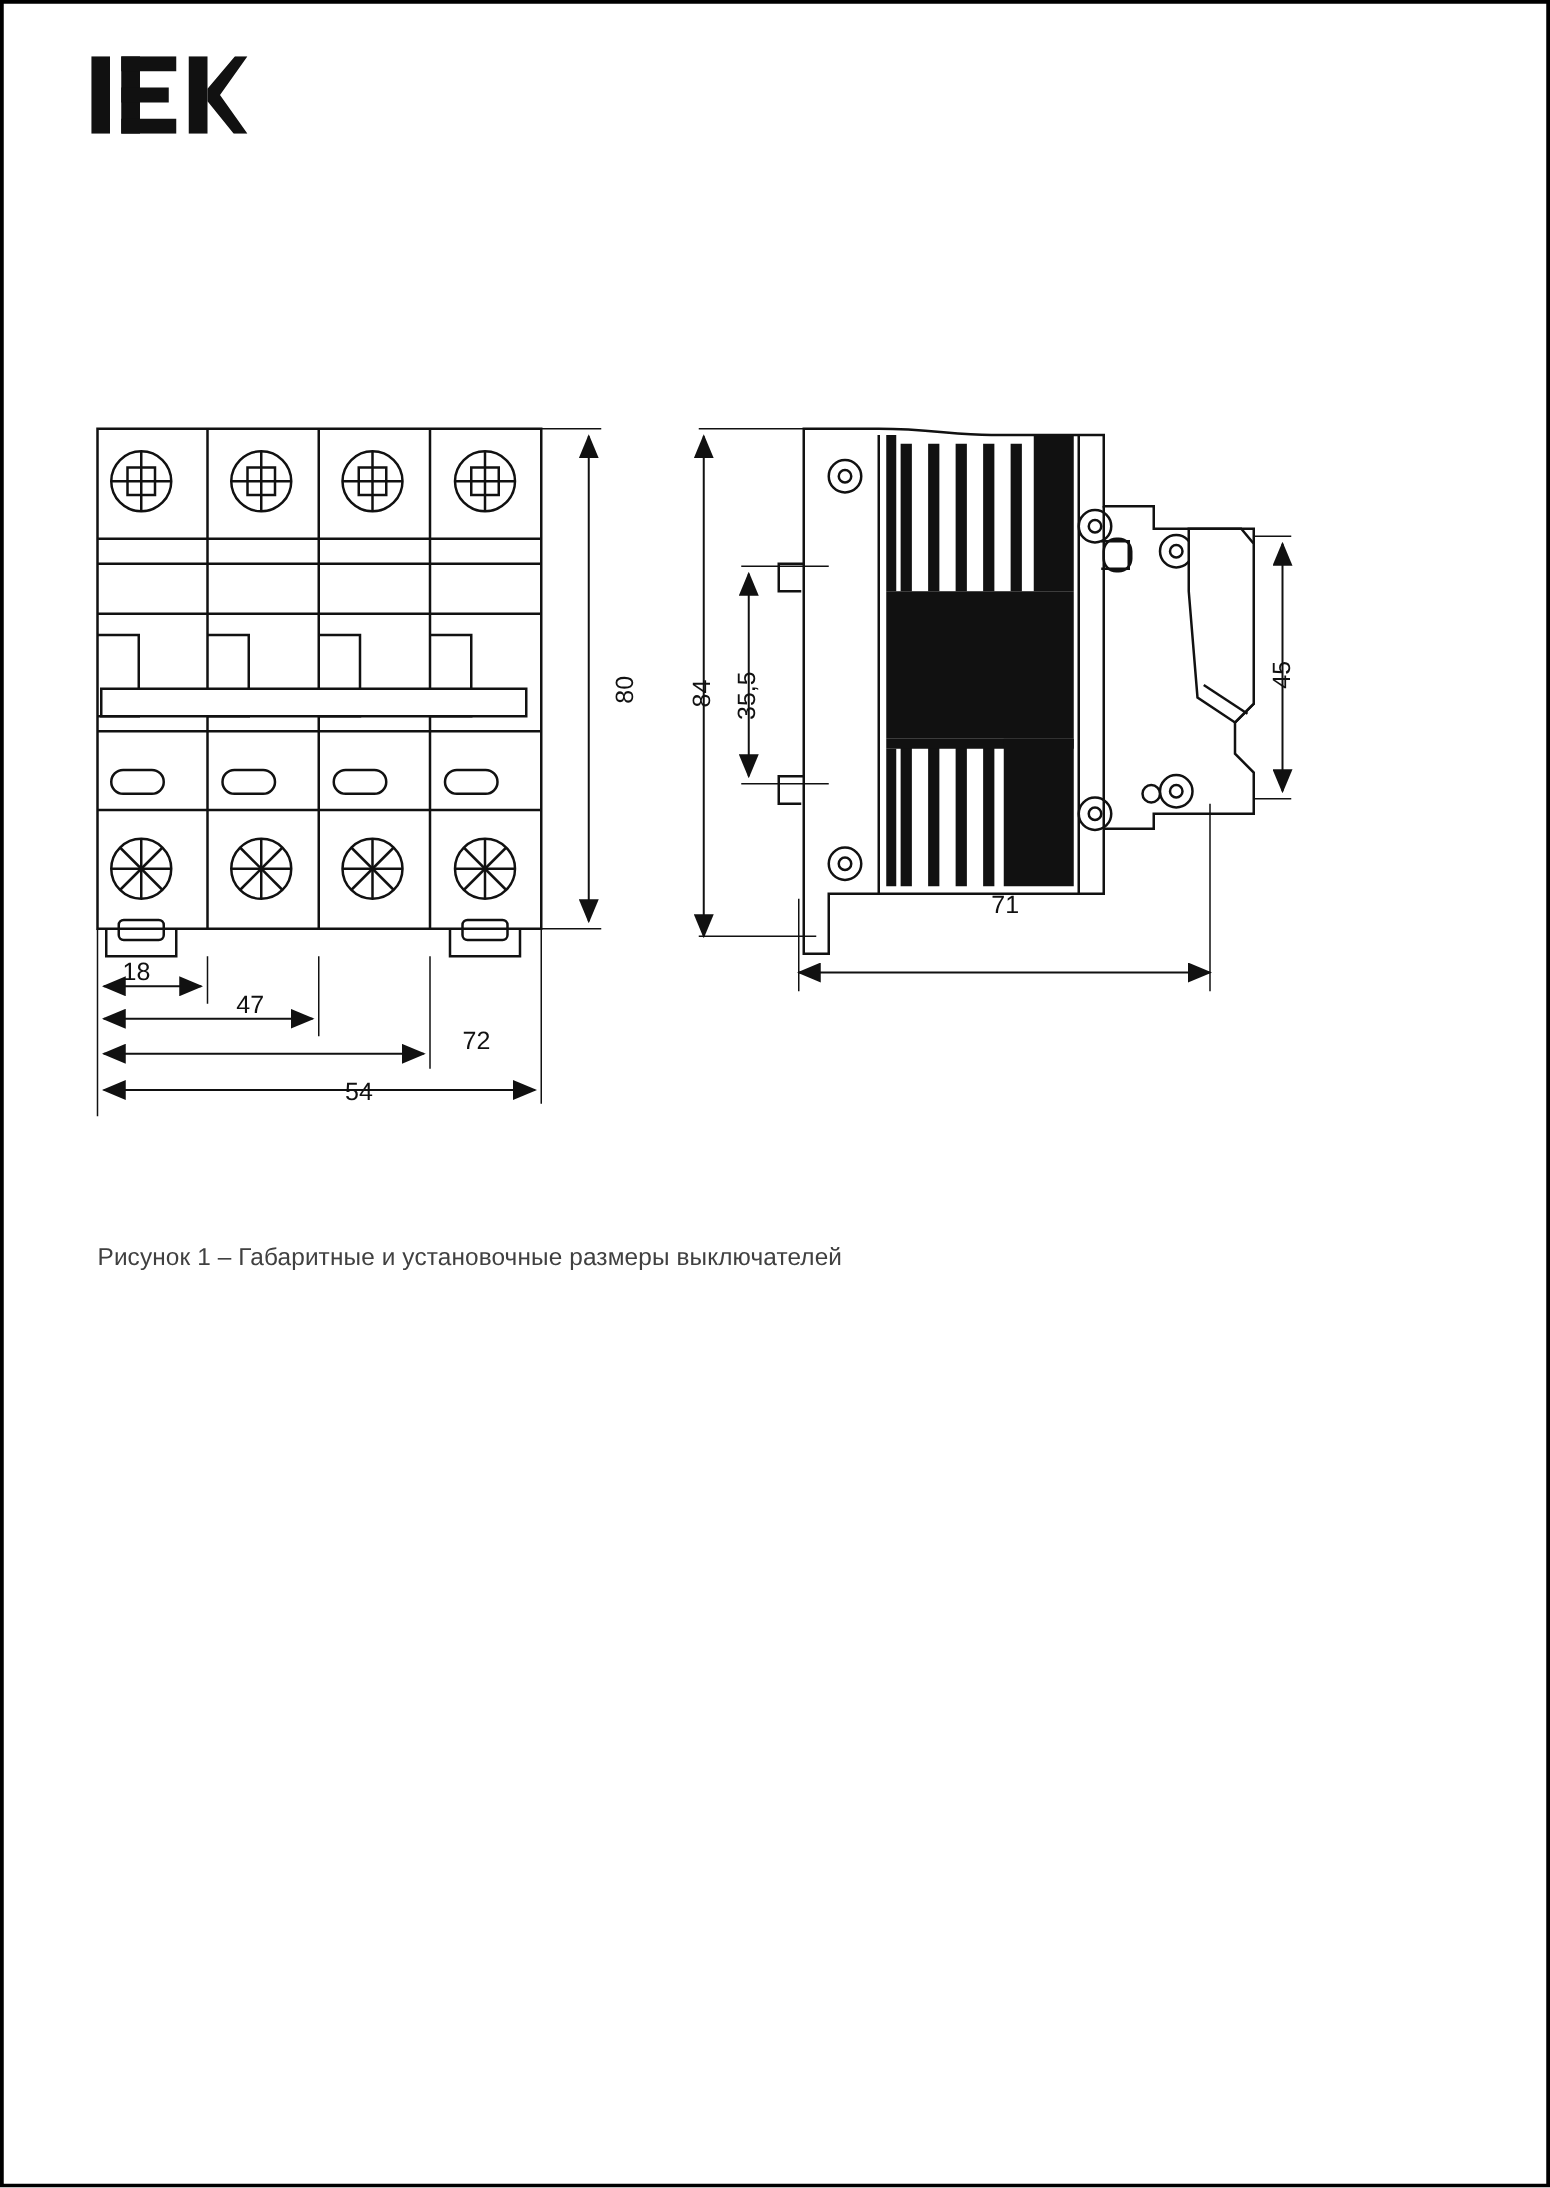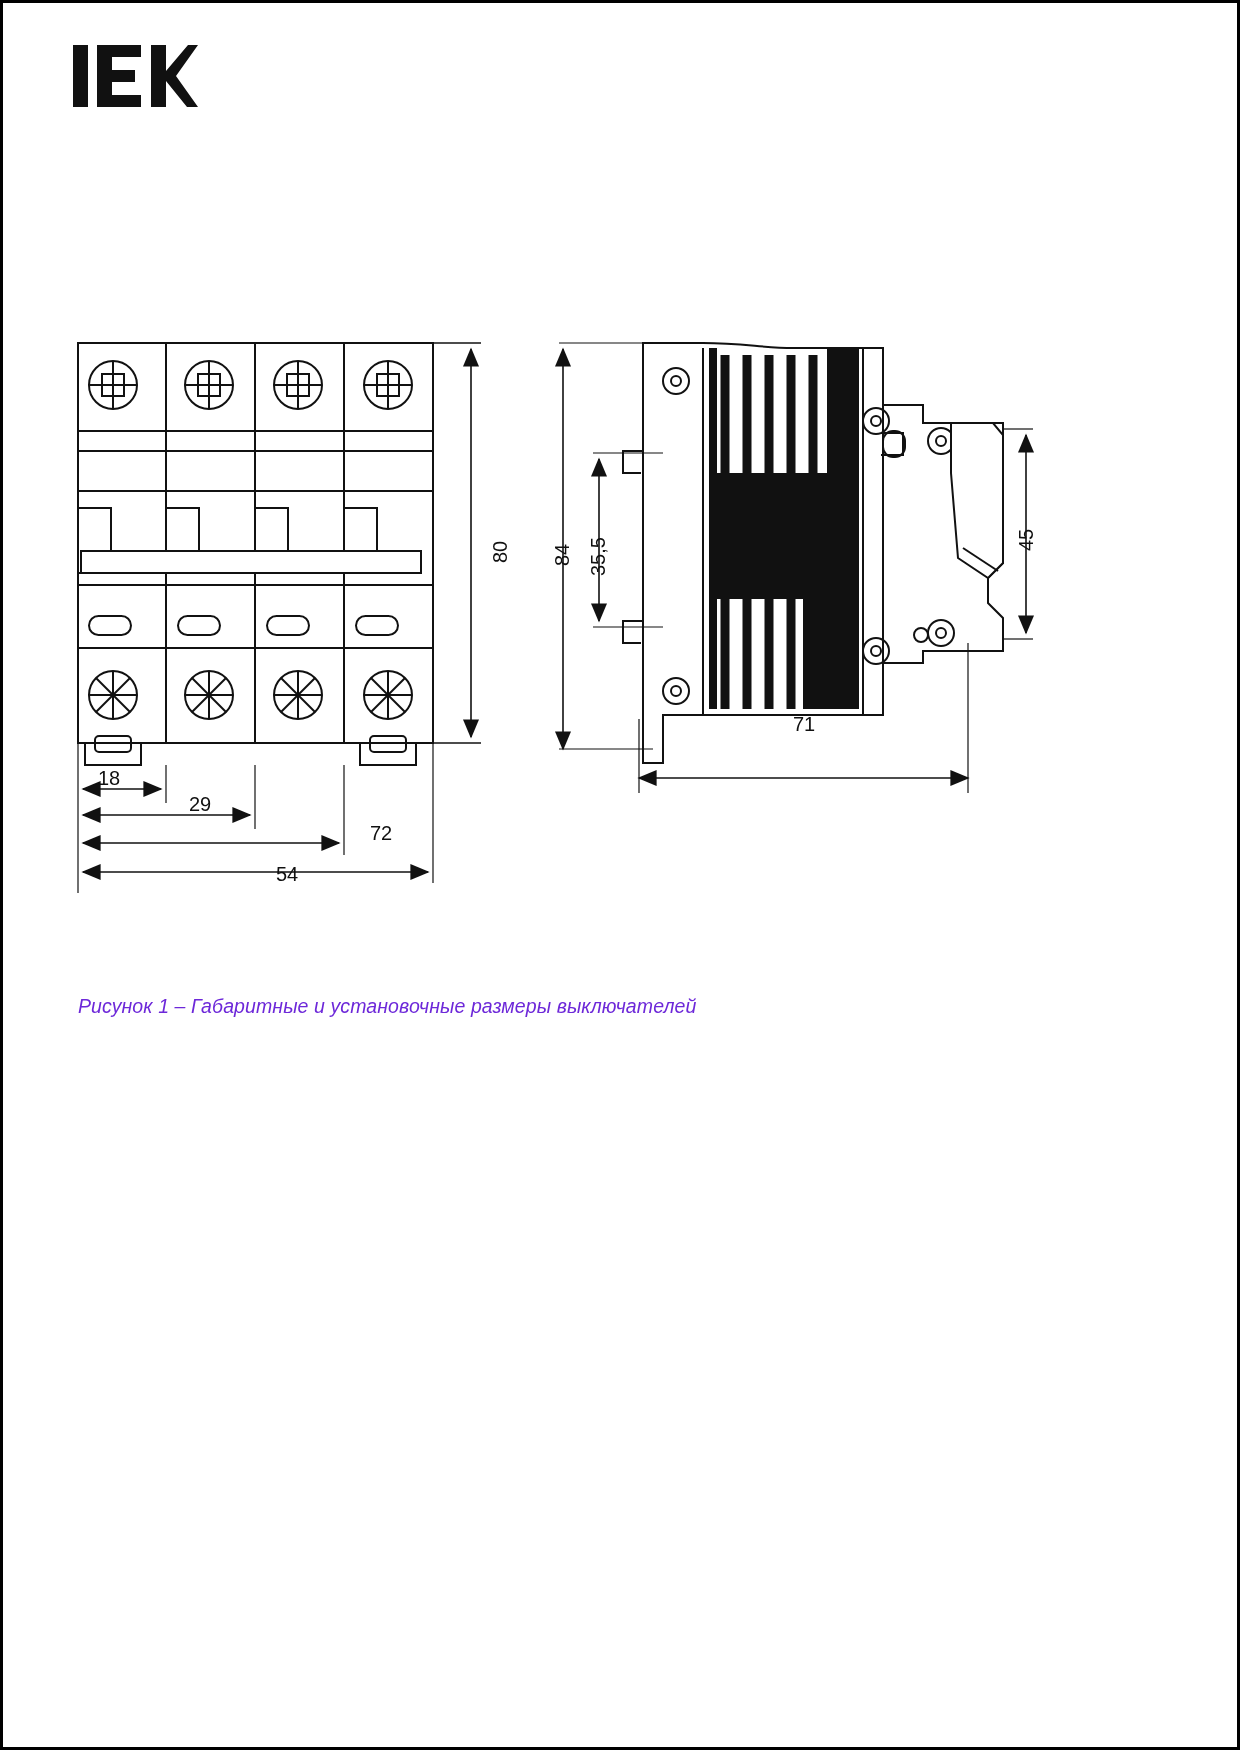--- a/index.html
+++ b/index.html
@@ -37,24 +37,23 @@
     width: 1240px;
     height: 1750px;
   }
 
   
   #caption {
     position: absolute;
     left: 75px;
     top: 992px;
     font-size: 19.5px;
-    color: #6d28d9;
+    color: #404040;
     letter-spacing: 0.1px;
     white-space: nowrap;
-    font-style: italic;
   }
 
   .dimtext {
     position: absolute;
     font-size: 20px;
     color: #111111;
     white-space: nowrap;
   }
   .vert {
     transform: rotate(-90deg);
@@ -304,21 +303,21 @@
         </g>
 
       </g>
     </svg>
   </div>
 
   <div class="dimtext vert" style="left:486px; top:560px;">80</div>
 
   <div class="dimtext" style="left:95px; top:764px;">18</div>
 
-  <div class="dimtext" style="left:186px; top:790px;">29</div>
+  <div class="dimtext" style="left:186px; top:790px;">47</div>
 
   <div class="dimtext" style="left:273px; top:818px;margin-top:42px;">54</div>
 
   <div class="dimtext" style="left:367px; top:819px;">72</div>
 
   <div class="dimtext vert" style="left:548px; top:563px;">84</div>
 
   <div class="dimtext vert" style="left:584px; top:573px;">35,5</div>
 
   <div class="dimtext vert" style="left:1012px; top:548px;">45</div>

